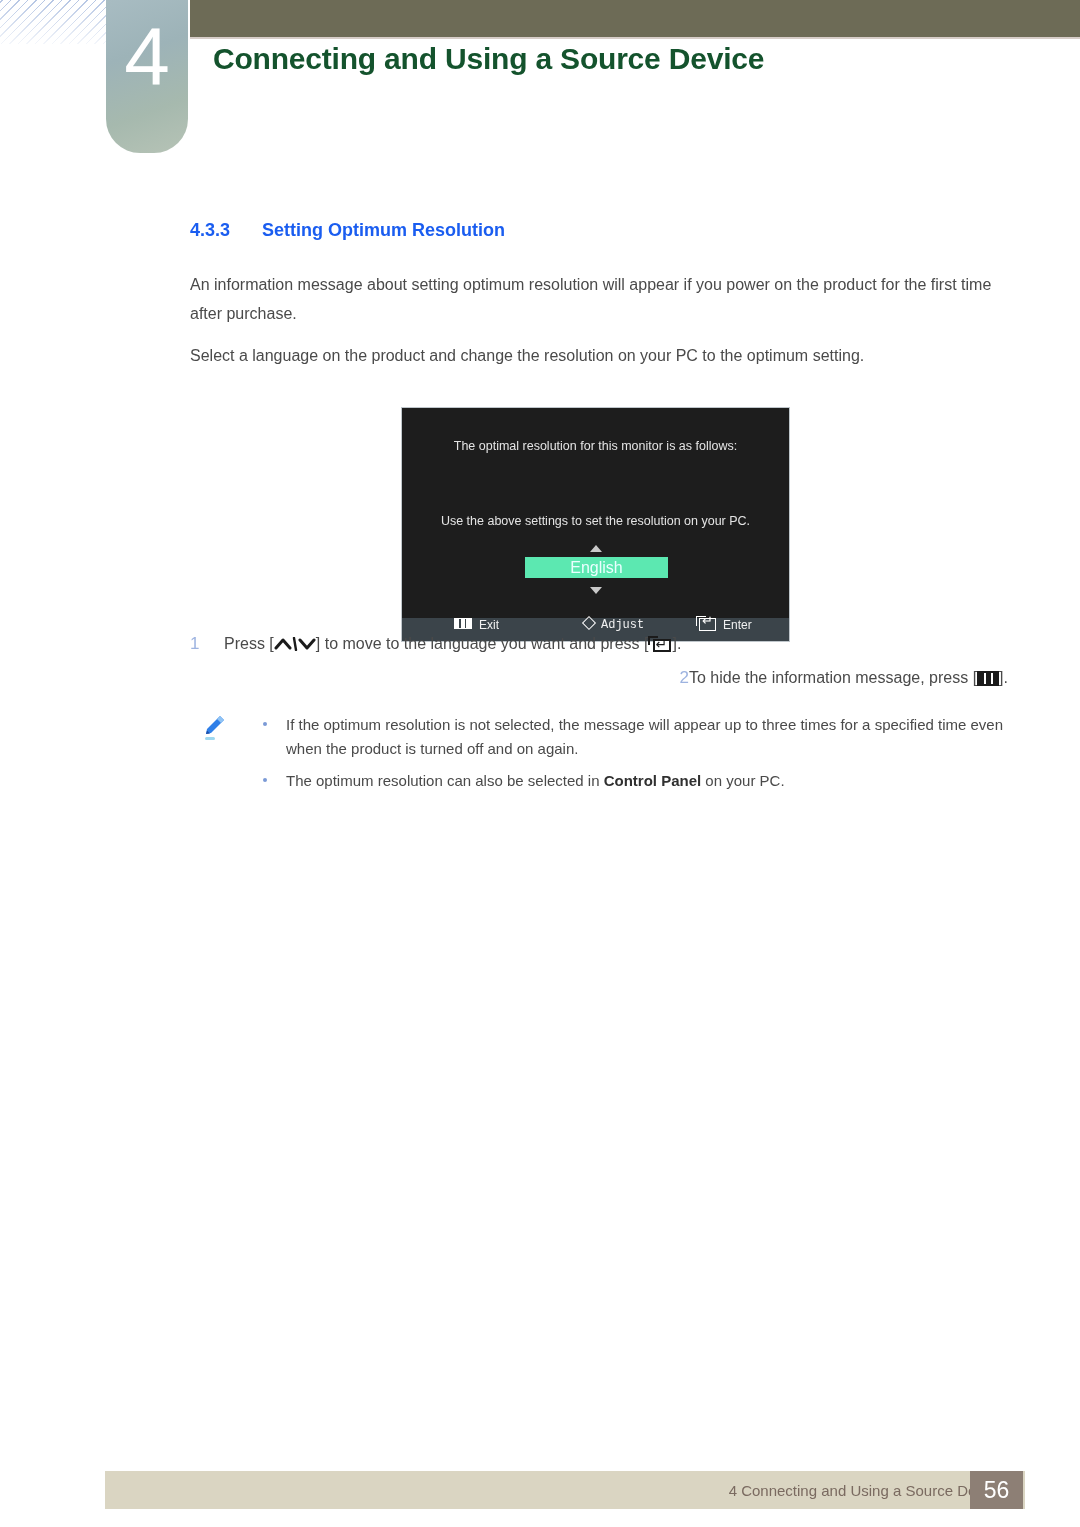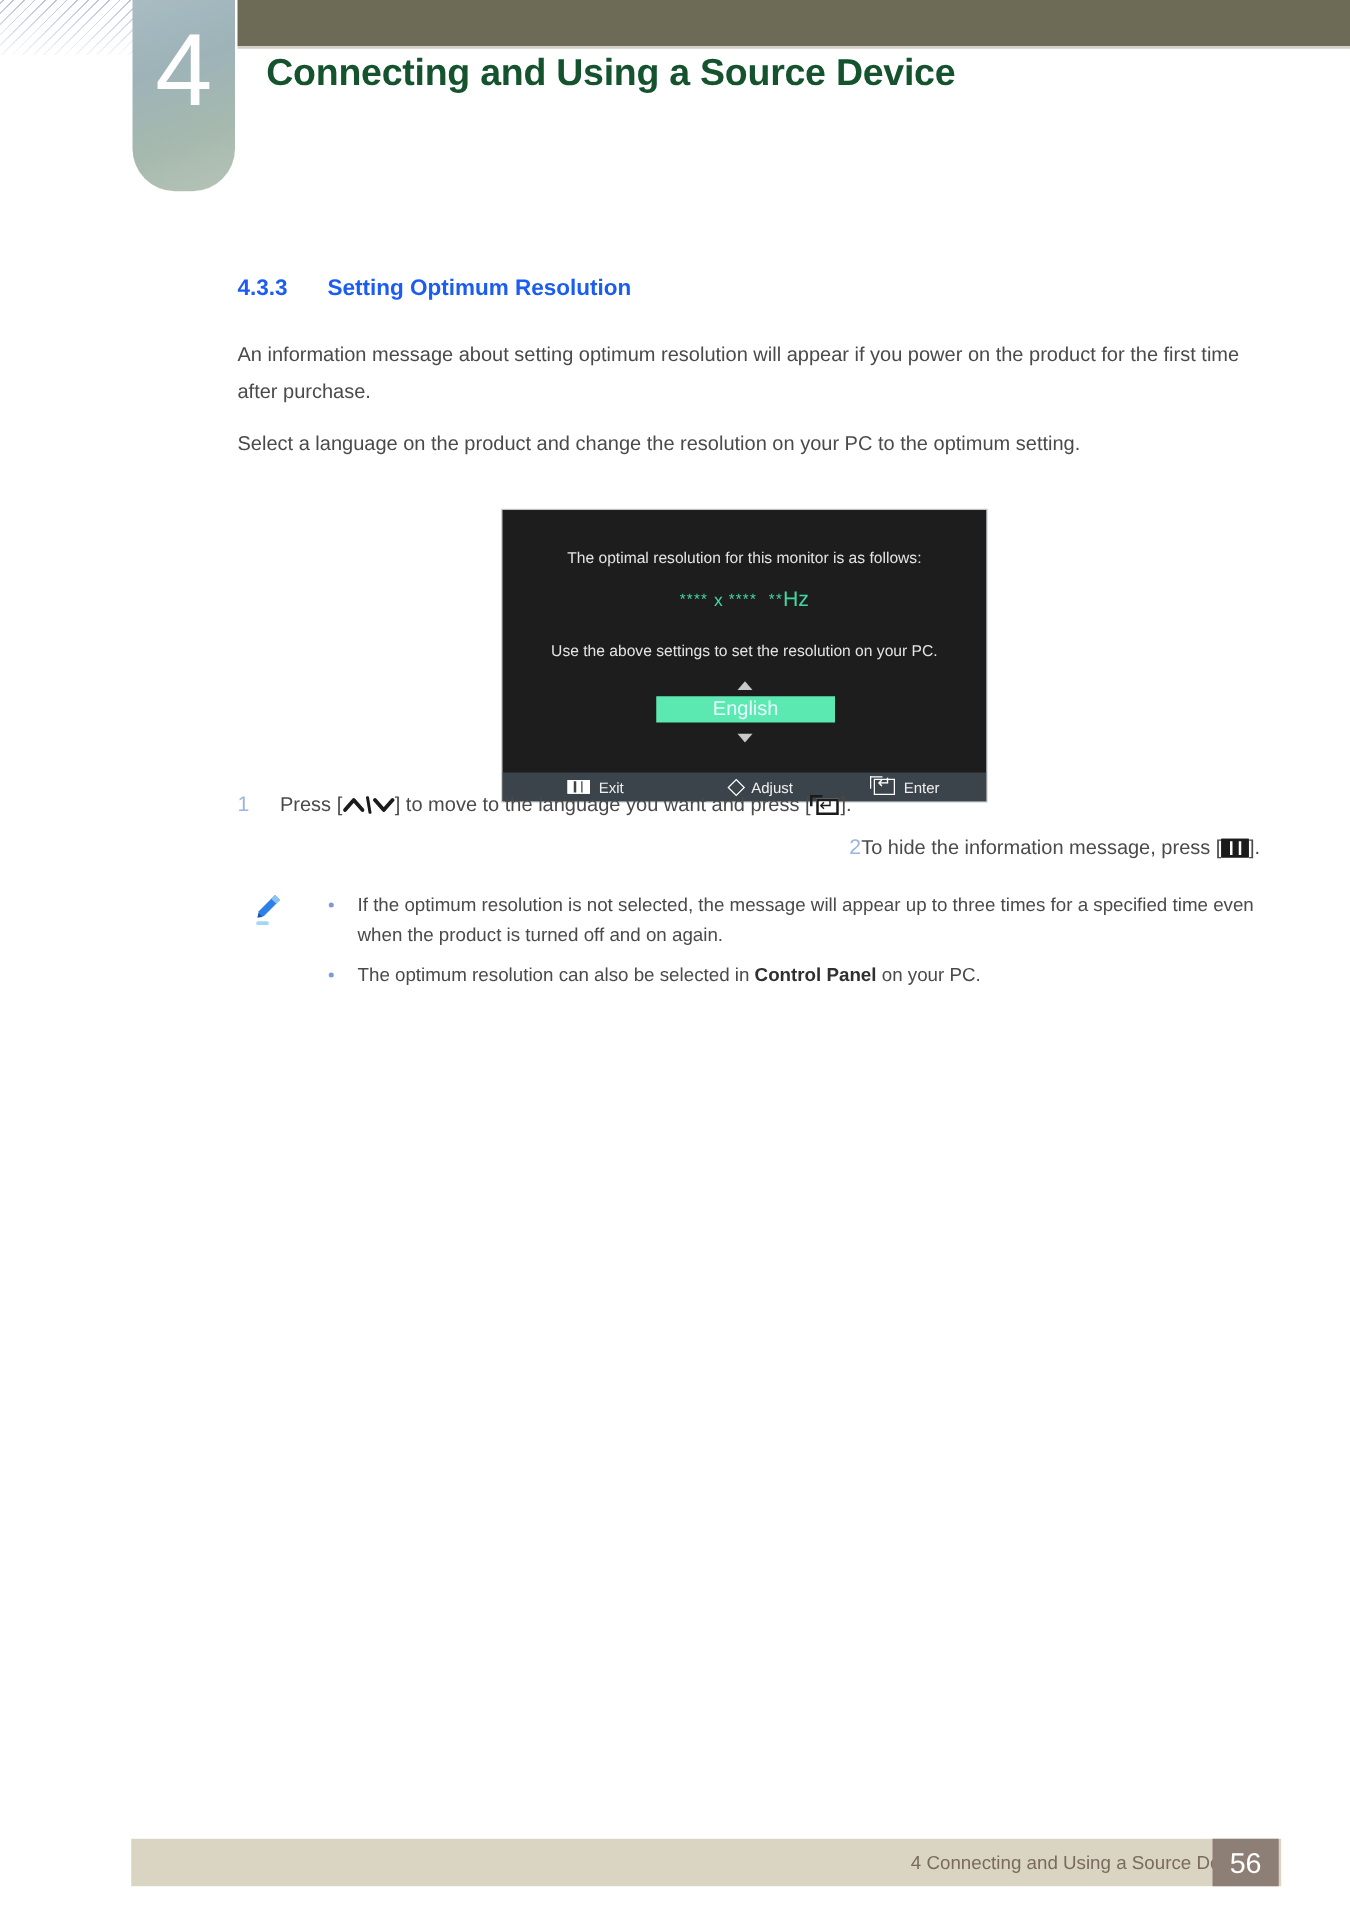--- a/index.html
+++ b/index.html
@@ -150,24 +150,24 @@
     position: absolute;
     left: 0; bottom: 0;
     width: 100%; height: 23px;
     background: #3b444a;
     color: #f0f0f0;
     font-size: 12px;
   }
   .osd-bottom .slot {
     position: absolute;
     top: 0; height: 23px;
-    display: flex; align-items: center; gap: 7px;
+    display: flex; align-items: flex-start; gap: 7px;
   }
   .slot-exit   { left: 52px; }
-  .slot-adjust { left: 182px; }
+  .slot-adjust { left: 182px; font-family: Liberation Mono, monospace; }
   .slot-enter  { left: 297px; }
 
   
   .g-menu {
     display: inline-block;
     width: 18px; height: 11px;
     border: 1.6px solid #ffffff;
     position: relative;
     background: #ffffff;
   }
@@ -335,26 +335,20 @@
 <div class="section-head">
   <span class="num">4.3.3</span><span>Setting Optimum Resolution</span>
 </div>
 
 <div class="para para-1">An information message about setting optimum resolution will appear if you power on the product for the first time after purchase.</div>
 <div class="para para-2">Select a language on the product and change the resolution on your PC to the optimum setting.</div>
 
 <div class="osd">
   <div class="osd-line osd-line-1">The optimal resolution for this monitor is as follows:</div>
 
-  <div class="osd-res">
-    <span class="stars">****</span>
-    <span class="xch">x</span>
-    <span class="stars">****</span>
-    &nbsp;<span class="stars">**</span><span>Hz</span>
-  </div>
 
   <div class="osd-line osd-line-2">Use the above settings to set the resolution on your PC.</div>
 
   <div class="osd-arrow-up"></div>
   <div class="osd-lang">English</div>
   <div class="osd-arrow-dn"></div>
 
   <div class="osd-bottom">
     <div class="slot slot-exit">
       <span class="g-menu"></span>

